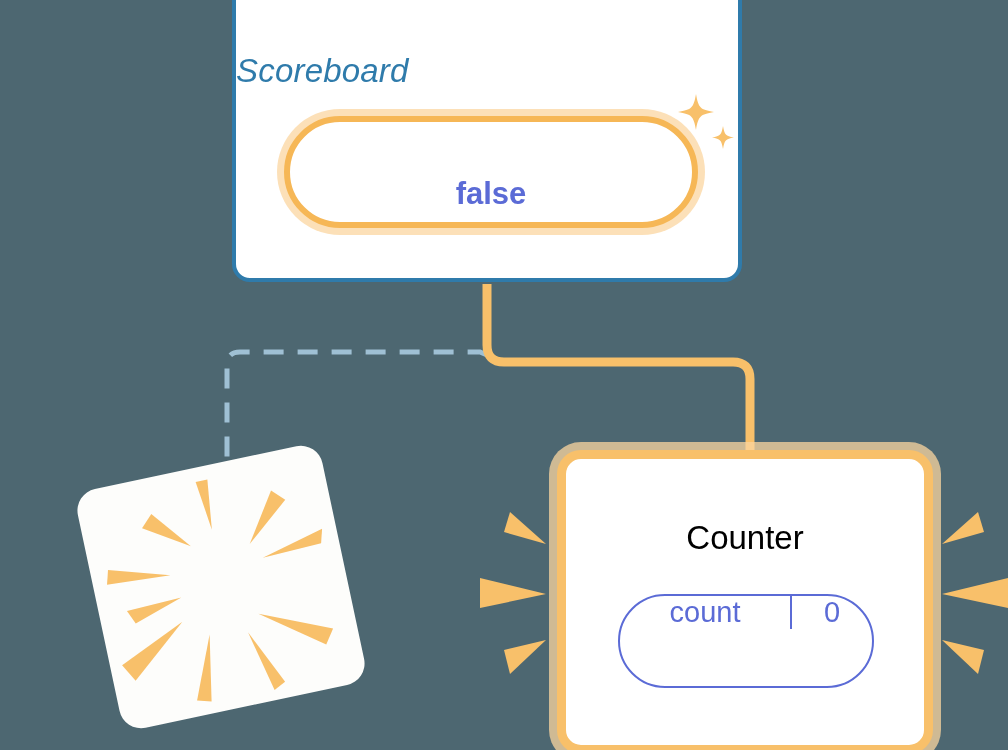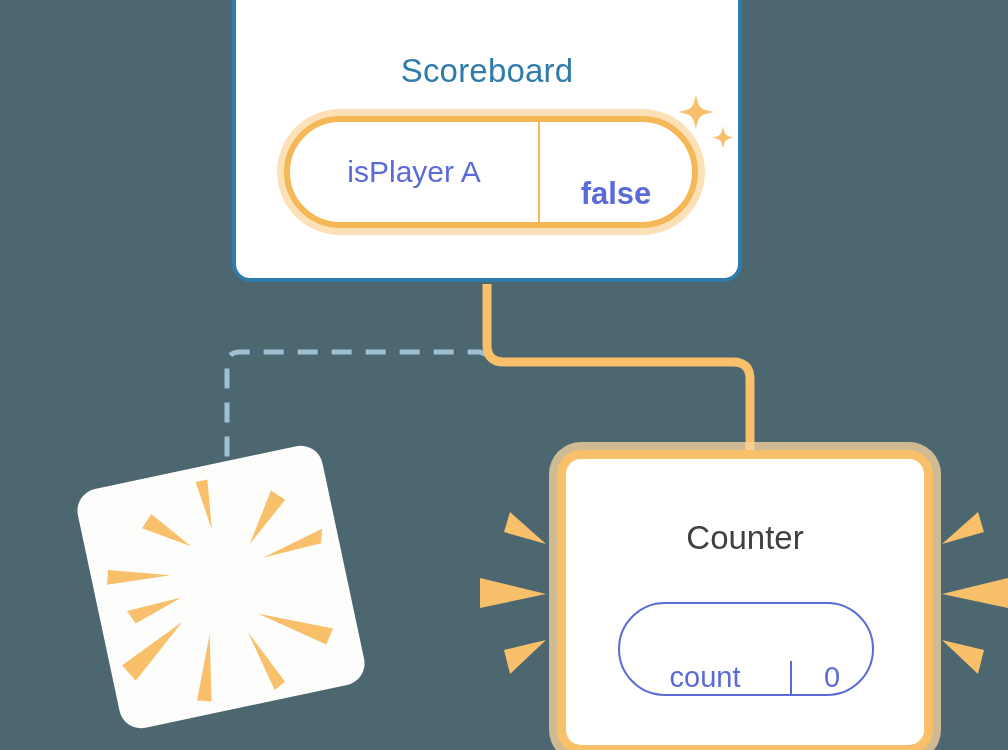--- a/index.html
+++ b/index.html
@@ -40,24 +40,24 @@
     border: 4px solid #2f7bab;
     border-radius: 18px;
     box-sizing: border-box;
     z-index: 5;
   }
   .card-scoreboard .card-title {
     position: absolute;
     top: 66px;
     left: 0;
     width: 100%;
-    text-align: center;
     font-size: 33px;
     color: #2f7bab;
     letter-spacing: 0.2px;
+    font-style: italic;
   }
 
   
   .pill-hl {
     position: absolute;
     left: 48px;
     top: 130px;
     width: 414px;
     height: 112px;
     border-radius: 56px;
@@ -115,35 +115,34 @@
     box-shadow: 0 0 0 8px rgba(251, 214, 160, 0.75);
     z-index: 6;
   }
   .card-counter .card-title {
     position: absolute;
     top: 60px;
     left: 0;
     width: 100%;
     text-align: center;
     font-size: 33px;
-    color: #404040;
+    color: #000000;
   }
   .pill-plain {
     position: absolute;
     left: 52px;
     top: 135px;
     width: 256px;
     height: 94px;
     border-radius: 47px;
     background: #ffffff;
     border: 2px solid #5b6bd6;
     box-sizing: border-box;
     display: flex;
-    align-items: flex-end;
-    margin-top: 8px;
+    align-items: flex-start;
   }
   .pill-plain .pill-key {
     flex: 0 0 172px;
     display: flex;
     align-items: center;
     justify-content: center;
     font-size: 29px;
     color: #5b6bd6;
     border-right: 2px solid #5b6bd6;
     box-sizing: border-box;
@@ -213,21 +212,20 @@
         <polygon points="194,38 206,50 162,86"></polygon>
         <polygon points="34,140 28,126 84,124"></polygon>
       </g>
     </svg>
   </div>
 
   <div class="card-scoreboard">
     <div class="card-title">Scoreboard</div>
 
     <div class="pill-hl">
-      <div class="pill-key">isPlayer A</div>
       <div class="pill-val">false</div>
     </div>
   </div>
 
   <svg class="sparkles" viewBox="0 0 68 68">
     <path d="M24 2 C26.5 16 28 17.5 42 20 C28 22.5 26.5 24 24 38 C21.5 24 20 22.5 6 20 C20 17.5 21.5 16 24 2 Z" fill="#f8c06a"></path>
     <path d="M51 34 C52.6 43 53.5 43.9 62 45.5 C53.5 47.1 52.6 48 51 57 C49.4 48 48.5 47.1 40 45.5 C48.5 43.9 49.4 43 51 34 Z" fill="#f8c06a"></path>
   </svg>
 
   <div class="card-counter">

